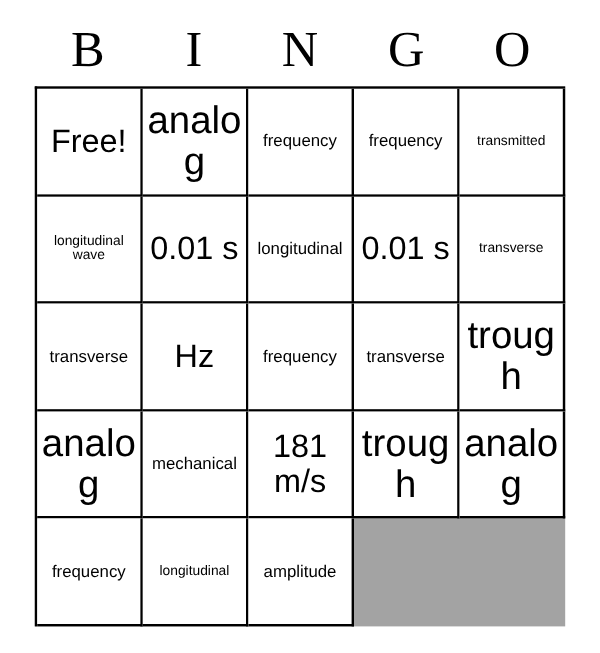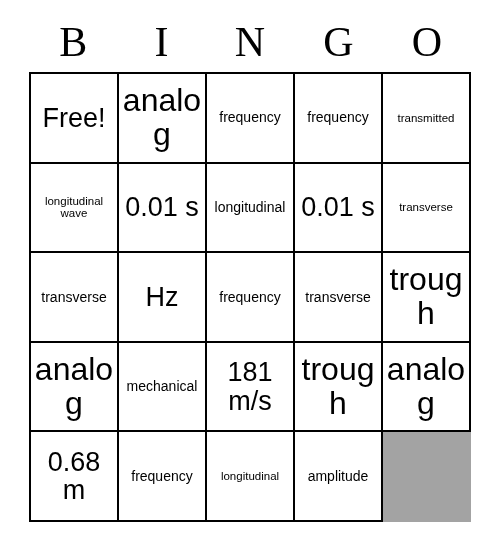--- a/index.html
+++ b/index.html
@@ -156,23 +156,20 @@
         <span class="cell-text fs-xl">181 m/s</span>
       </div>
     <div class="cell">
         <span class="cell-text fs-lg">trough</span>
       </div>
     <div class="cell">
         <span class="cell-text fs-lg">analog</span>
       </div>
 
     <div class="cell">
-        <span class="cell-text fs-xl">0.68 m</span>
-      </div>
-    <div class="cell">
         <span class="cell-text fs-sm">frequency</span>
       </div>
     <div class="cell">
         <span class="cell-text fs-xs">longitudinal</span>
       </div>
     <div class="cell">
         <span class="cell-text fs-sm">amplitude</span>
       </div>
 
   </div>

